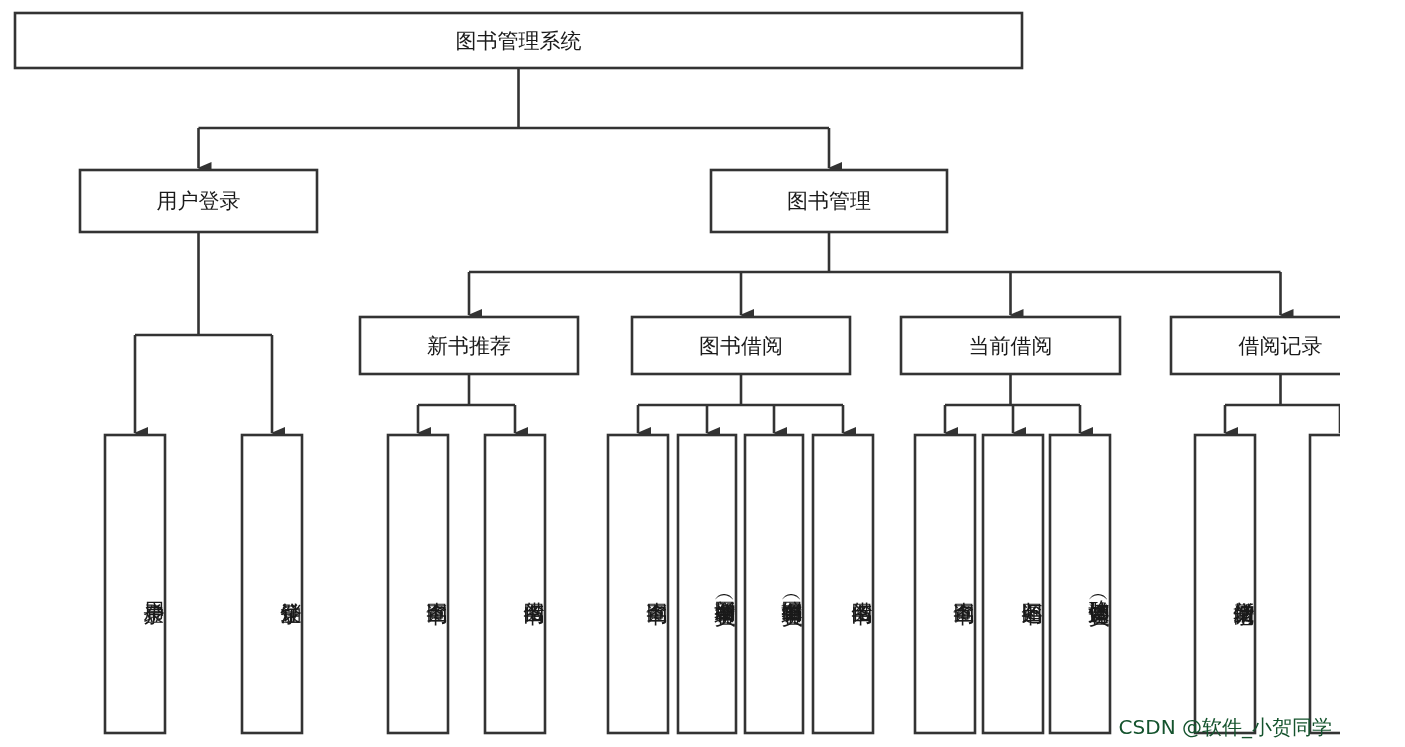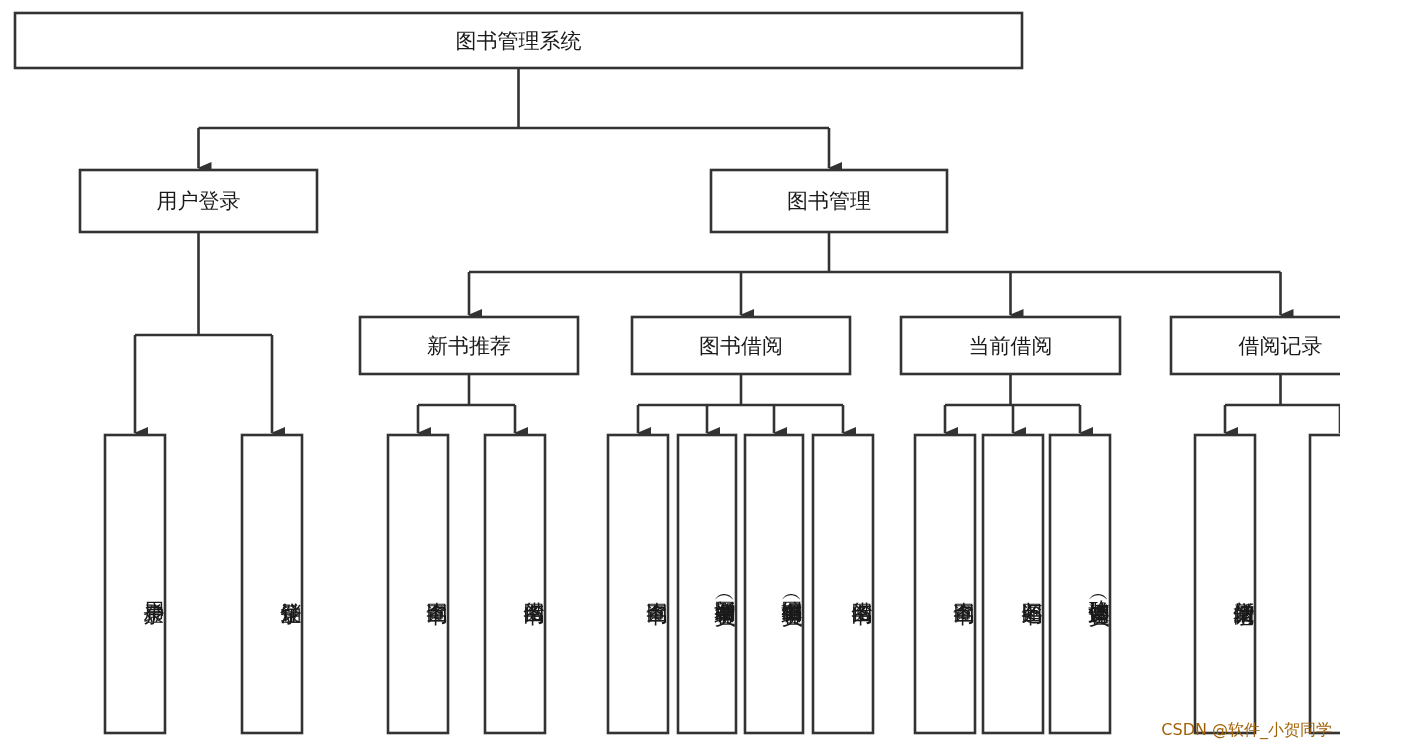--- a/index.html
+++ b/index.html
@@ -58,22 +58,22 @@
     align-items: flex-start;
     justify-content: center;
     white-space: nowrap;
     pointer-events: none;
   }
   .watermark {
     position: absolute;
     right: 8px;
     bottom: 6px;
     font-family: "DejaVu Sans", "Liberation Sans", sans-serif;
-    font-size: 16px;
-    color: #a16207;
+    font-size: 20px;
+    color: #14532d;
     white-space: nowrap;
   }
 </style>
 </head>
 <body>
 
 <div id="page">
 
   <svg id="diagram" viewBox="0 0 1405 747">
     <defs>

